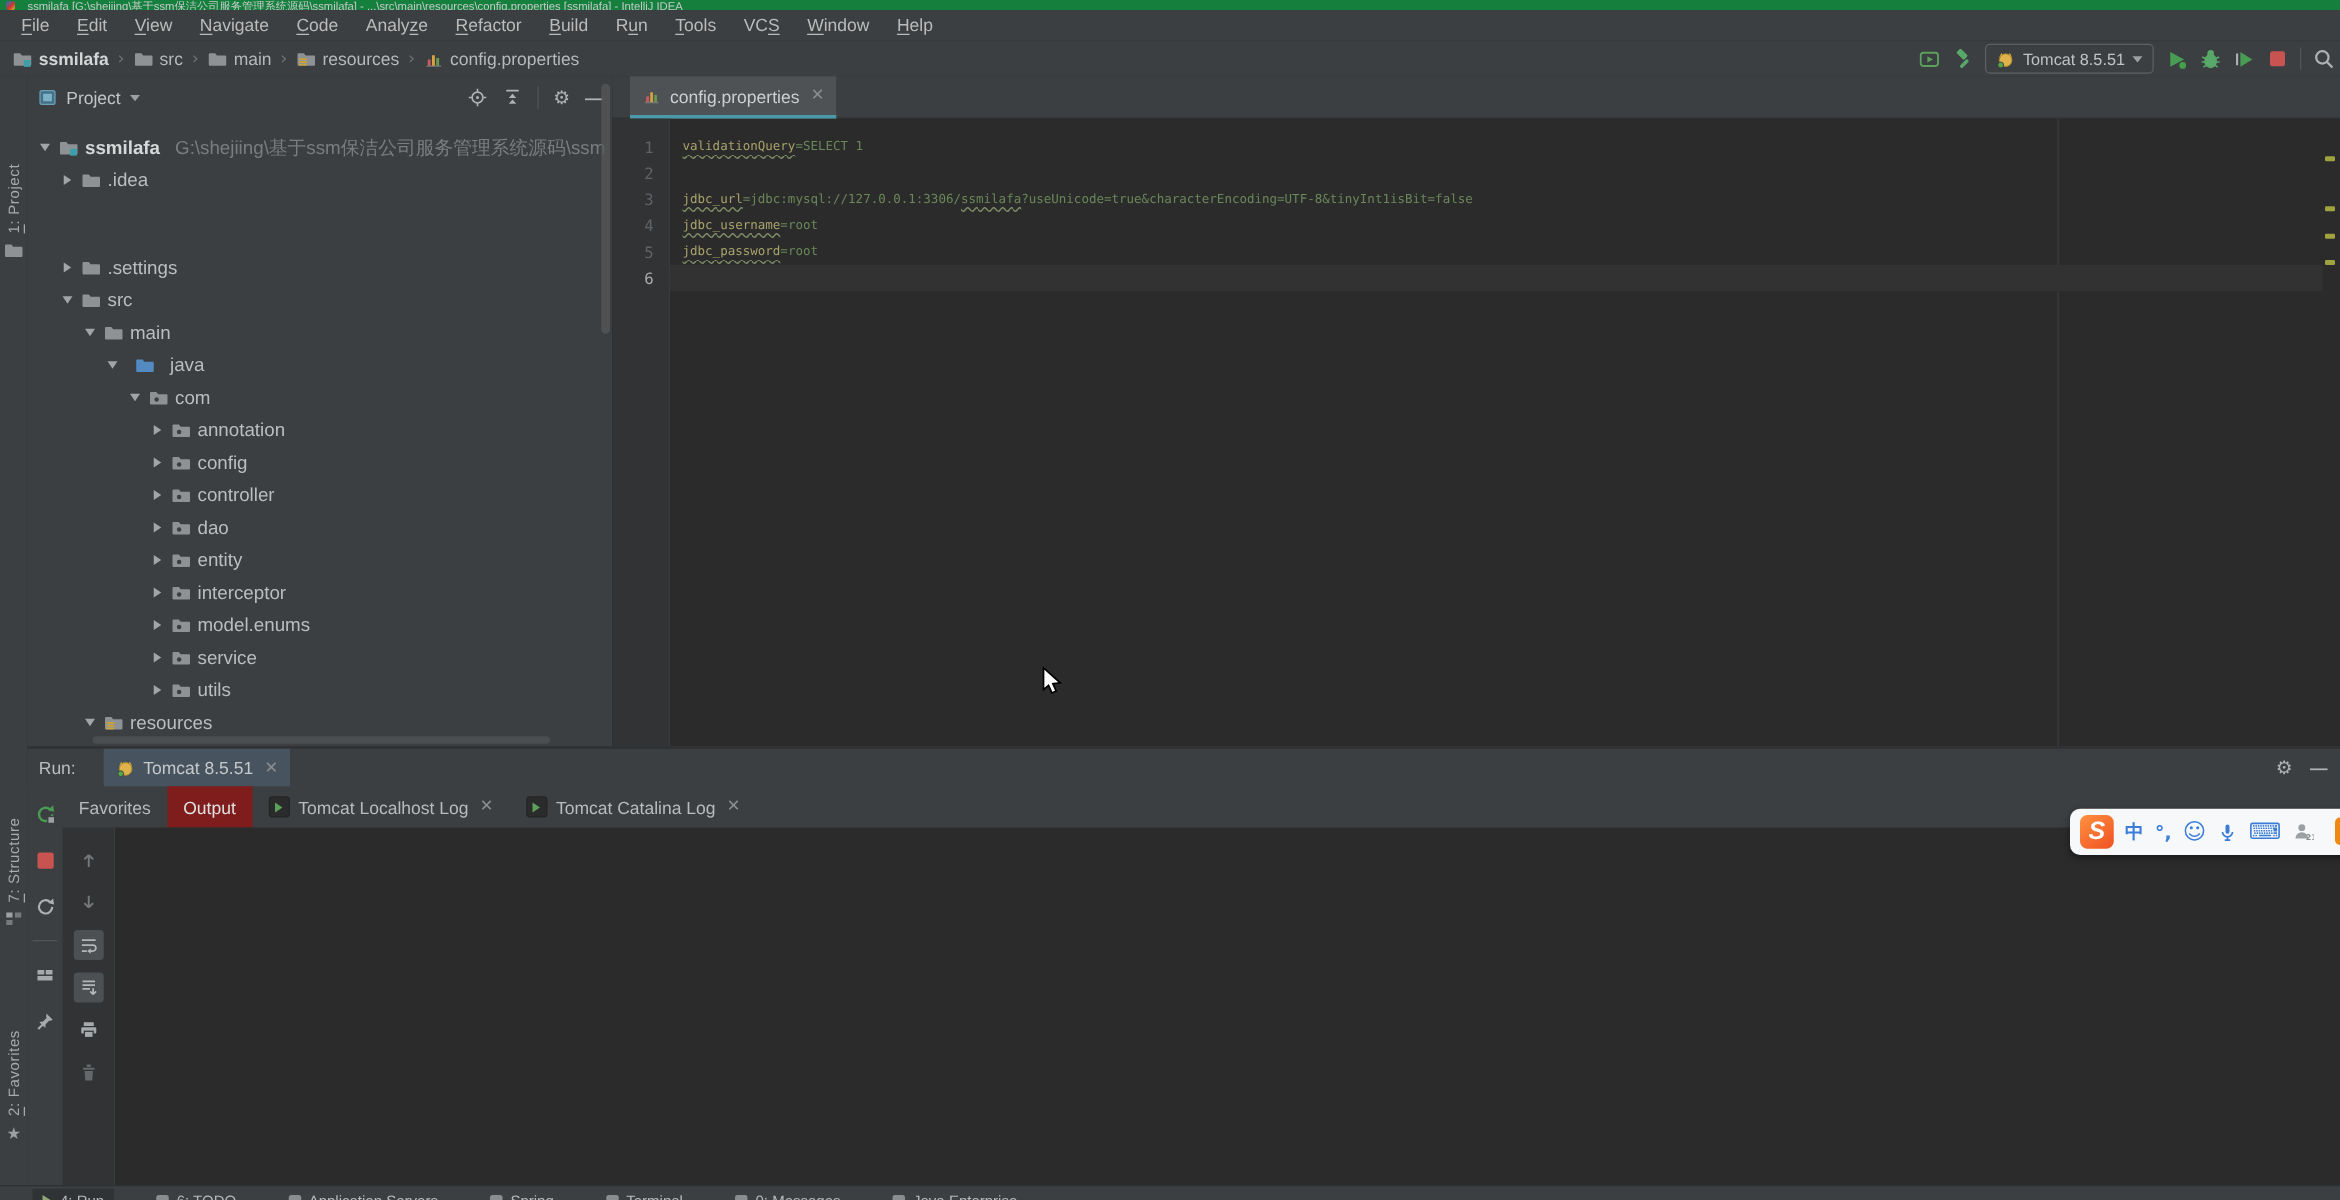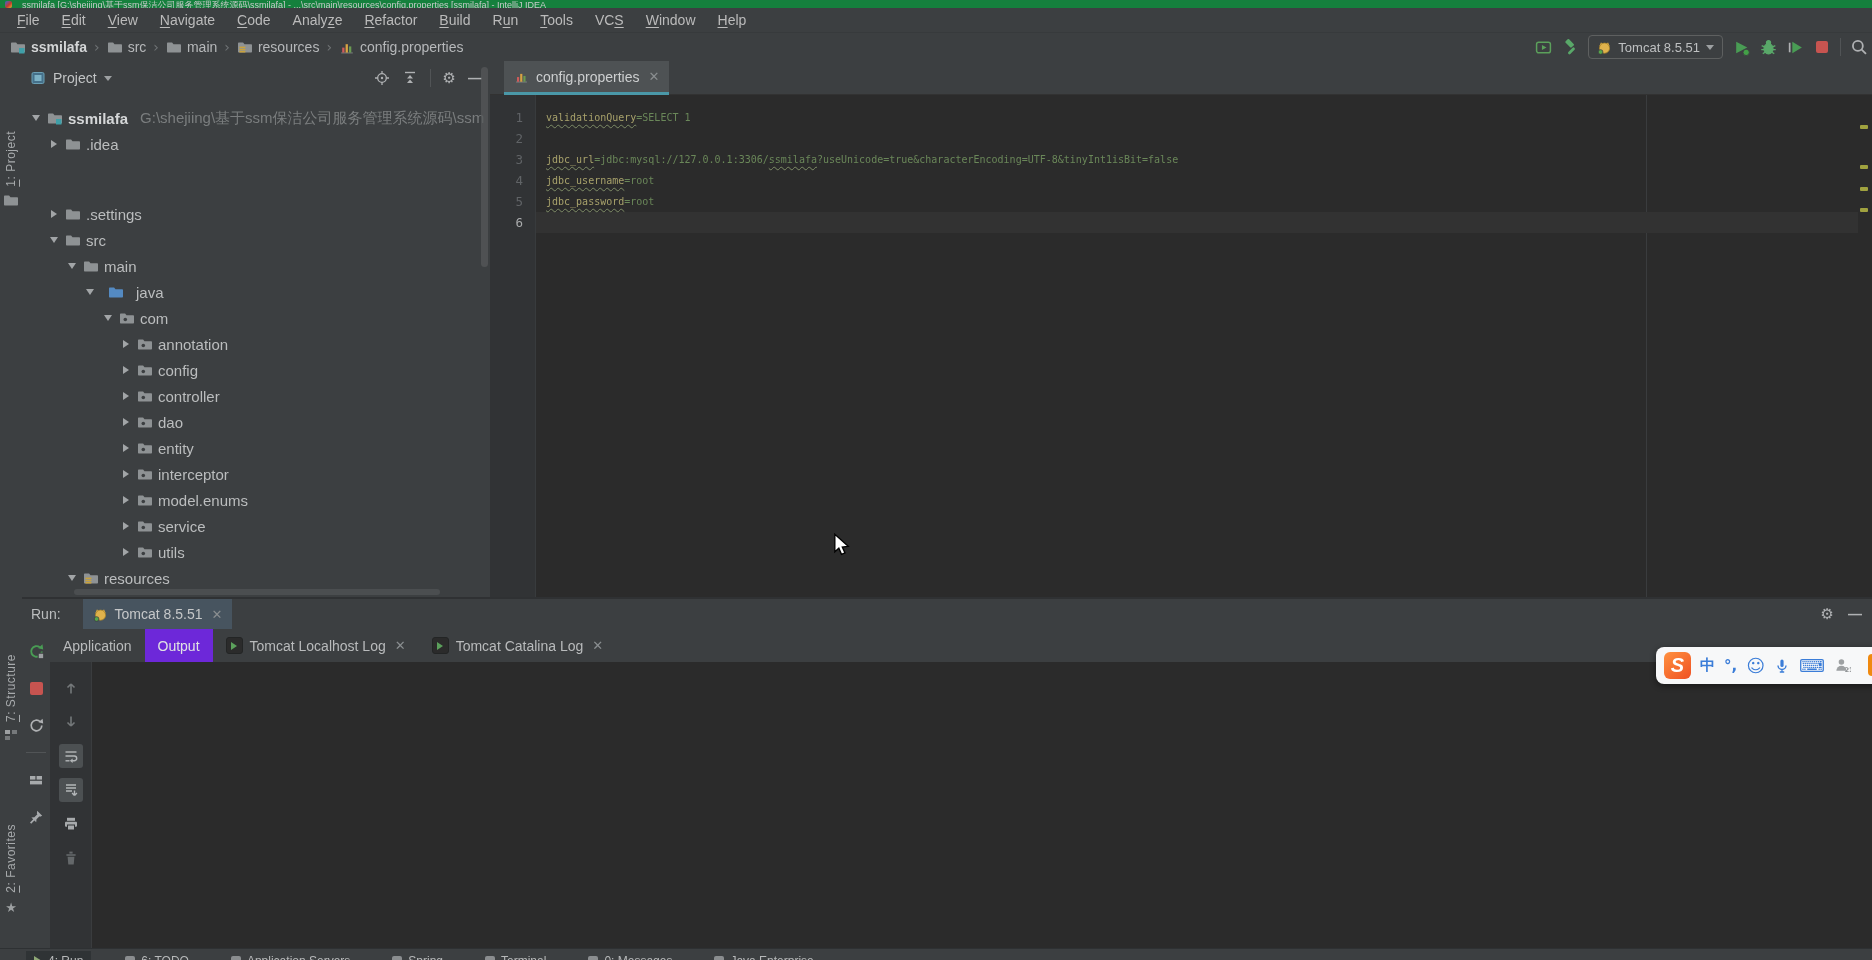--- a/index.html
+++ b/index.html
@@ -71,21 +71,21 @@
   #wrap-guide{position:absolute;left:1156px;top:0;bottom:0;width:1px;background:#3A3C3E;}
   .stripe-mark{position:absolute;right:4px;width:8px;height:4px;border-radius:1px;background:#A0A23F;}
   
   #run-panel{position:absolute;left:22px;top:597px;width:1850px;height:351px;background:#3C3F41;border-top:2px solid #2F3133;box-sizing:border-box;}
   #run-header{position:absolute;left:0;top:0;right:0;height:30px;display:flex;align-items:center;font-size:14px;}
   #run-header .rlabel{padding-left:9px;color:#BBBDBE;}
   .run-tab{margin-left:22px;height:30px;display:flex;align-items:center;gap:7px;background:#47545F;padding:0 10px;color:#C6C8C9;}
   #run-header .hdr-icons{margin-left:auto;display:flex;align-items:center;gap:14px;padding-right:10px;}
   #run-tabs{position:absolute;left:28px;top:30px;right:0;height:33px;display:flex;align-items:stretch;font-size:14px;}
   .rtab{display:flex;align-items:center;gap:7px;padding:0 13px;color:#B9BBBC;}
-  .rtab.sel{background:#6d28d9;color:#E0E2E3;}
+  .rtab.sel{background:#7f1d1d;color:#E0E2E3;}
   .console-ico{width:17px;height:17px;background:#2B2B2B;border:1px solid #232525;border-radius:3px;
                display:flex;align-items:center;justify-content:center;box-sizing:border-box;}
   .console-ico i{width:0;height:0;border-top:4px solid transparent;border-bottom:4px solid transparent;border-left:6px solid #5BA05B;}
   #run-col1{position:absolute;left:0;top:33px;bottom:0;width:28px;background:#3C3F41;display:flex;flex-direction:column;
             align-items:center;padding-top:7px;gap:13px;}
   #run-col1 .csep{width:20px;height:1px;background:#515456;margin:2px 0;}
   #run-col2{position:absolute;left:28px;top:63px;bottom:0;width:42px;background:#313335;border-right:1px solid #3A3C3E;
             box-sizing:border-box;display:flex;flex-direction:column;align-items:center;padding-top:14px;gap:10px;}
   .ibox{width:24px;height:24px;display:flex;align-items:center;justify-content:center;border-radius:3px;}
   .ibox.on{background:#4C5052;}
@@ -603,21 +603,21 @@
         <span>Tomcat 8.5.51</span>
         <span class="tab-close">✕</span>
       </div>
       <span class="hdr-icons">
         <span class="glyph" style="font-size:15px;color:#AFB1B3;">⚙</span>
         <span style="color:#AFB1B3;font-weight:bold;">—</span>
       </span>
     </div>
     <div id="run-tabs">
         <div class="rtab">
-          <span>Application</span>
+          <span>Favorites</span>
         </div>
         <div class="rtab sel">
           <span>Output</span>
         </div>
         <div class="rtab">
           <span class="console-ico">
             <i></i>
           </span>
           <span>Tomcat Localhost Log</span>
           <span class="tab-close">✕</span>

